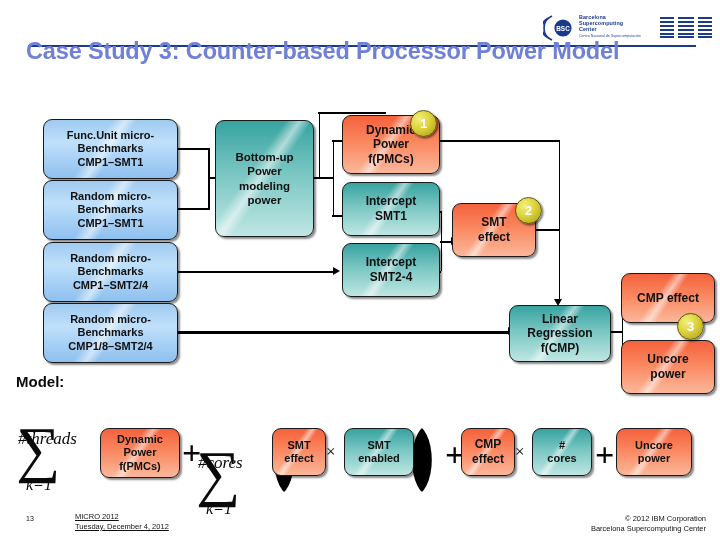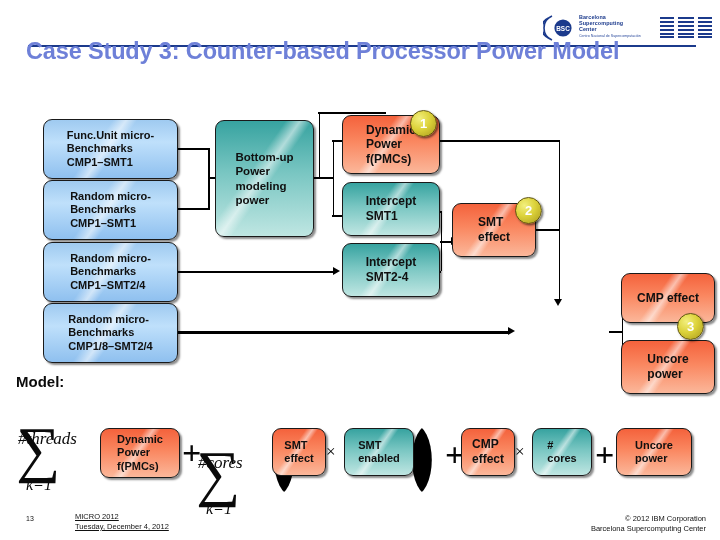--- a/index.html
+++ b/index.html
@@ -25,21 +25,21 @@
   .title{
     position:absolute;left:26px;top:38px;width:676px;height:30px;
     color:#6e80d8;font-size:23.5px;font-weight:bold;letter-spacing:-.15px;
     font-family:"Liberation Sans",sans-serif;white-space:nowrap;
   }
 
   
   .node{
     position:absolute;border:1.4px solid #1a1a1a;border-radius:9px;
     box-shadow:2px 2px 2px rgba(0,0,0,.45);
-    display:flex;align-items:center;justify-content:center;text-align:left;
+    display:flex;align-items:center;justify-content:center;text-align:center;
     font-weight:bold;color:#101010;line-height:1.22;
     font-family:"Liberation Sans",sans-serif;overflow:hidden;
   }
   .node .lbl{position:relative;z-index:2;padding:0 3px;}
   .node::after{ 
     content:"";position:absolute;left:-10%;top:-30%;width:120%;height:160%;
     background:linear-gradient(125deg,rgba(255,255,255,0) 42%,rgba(255,255,255,.55) 48%,rgba(255,255,255,0) 53%);
     z-index:1;pointer-events:none;
   }
   .blue  {background:linear-gradient(180deg,#9fcaf0 0%,#bfe0fb 38%,#8fc0ef 100%);}
@@ -227,20 +227,25 @@
   <div class="node teal" style="left:342px;top:243px;width:96px;height:52px;font-size:12px;">
     <span class="lbl" style="white-space:pre-line">Intercept
 SMT2-4</span>
   </div>
 
   <div class="node orange" style="left:452px;top:203px;width:82px;height:52px;font-size:12px;">
     <span class="lbl" style="white-space:pre-line">SMT
 effect</span>
   </div>
 
+  <div class="node teal" style="left:509px;top:305px;width:100px;height:55px;font-size:12px;">
+    <span class="lbl" style="white-space:pre-line">Linear
+Regression
+f(CMP)</span>
+  </div>
 
   <div class="node orange" style="left:621px;top:273px;width:92px;height:48px;font-size:12px;">
     <span class="lbl" style="white-space:pre-line">CMP effect</span>
   </div>
 
   <div class="node orange" style="left:621px;top:340px;width:92px;height:52px;font-size:12px;">
     <span class="lbl" style="white-space:pre-line">Uncore
 power</span>
   </div>
 

